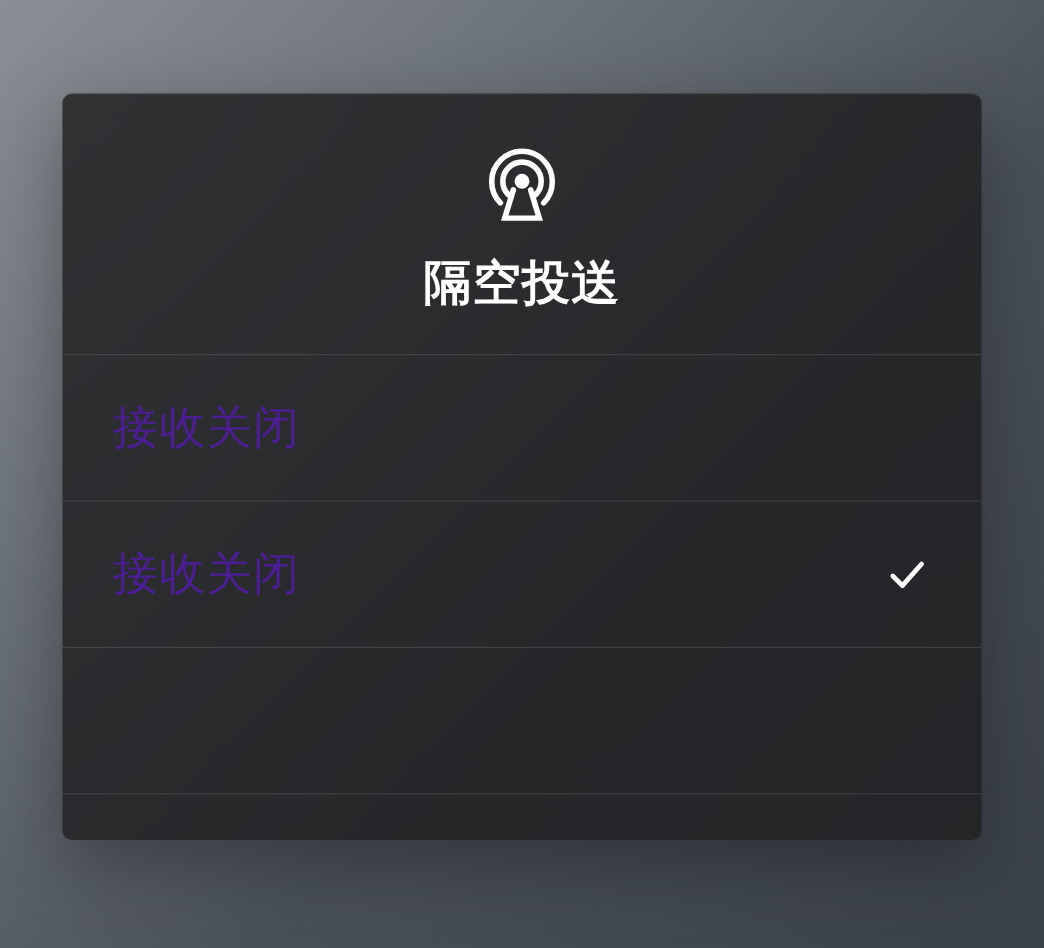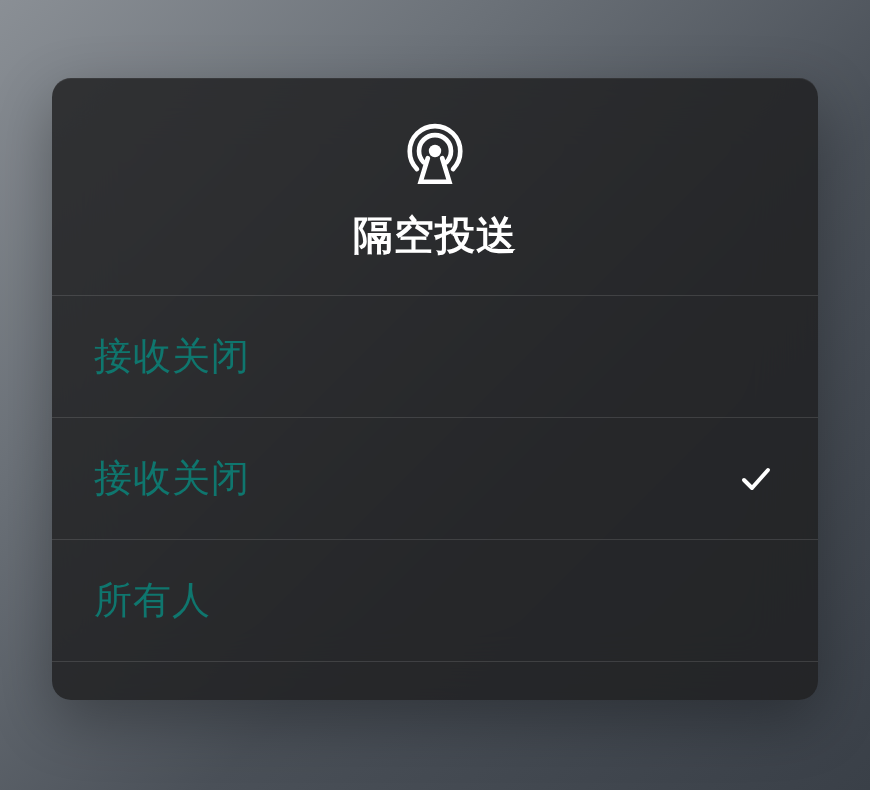--- a/index.html
+++ b/index.html
@@ -17,21 +17,21 @@
       align-items: flex-start;
       justify-content: center;
       overflow: hidden;
     }
     
     .panel {
       margin-top: 78px;
       width: 766px;
       background: rgba(30, 30, 32, 0.82);
       backdrop-filter: blur(30px);
-      border-radius: 19px;
+      border-radius: 8px;
       overflow: hidden;
       box-shadow: 0 20px 60px rgba(0,0,0,0.3), inset 0 1px 0 rgba(255,255,255,0.05);
     }
     
     .header {
       display: flex;
       flex-direction: column;
       align-items: center;
       padding: 40px 0 32px 0;
       border-bottom: 1px solid rgba(255,255,255,0.12);
@@ -63,21 +63,21 @@
       height: 122px;
       border-bottom: 1px solid rgba(255,255,255,0.12);
       cursor: pointer;
     }
     
     .option:last-child {
       border-bottom: 1px solid rgba(255,255,255,0.12);
     }
     
     .option-label {
-      color: #0f766e;
+      color: #4c1d95;
       font-size: 38px;
       font-weight: 400;
       letter-spacing: 1px;
     }
     
     .checkmark {
       width: 40px;
       height: 40px;
       display: flex;
       align-items: center;
@@ -116,19 +116,18 @@
     </div>
     <div class="option">
       <span class="option-label">接收关闭</span>
       <span class="checkmark">
           <svg viewBox="0 0 36 36" fill="none" stroke="#ffffff" stroke-width="4" stroke-linecap="round" stroke-linejoin="round">
             <path d="M 6 19 L 14 27 L 30 9"></path>
           </svg>
         </span>
     </div>
     <div class="option">
-      <span class="option-label">所有人</span>
       <span class="checkmark"></span>
     </div>
   </div>
 
   <div class="bottom-area"></div>
 </div>
 
 </body></html>

